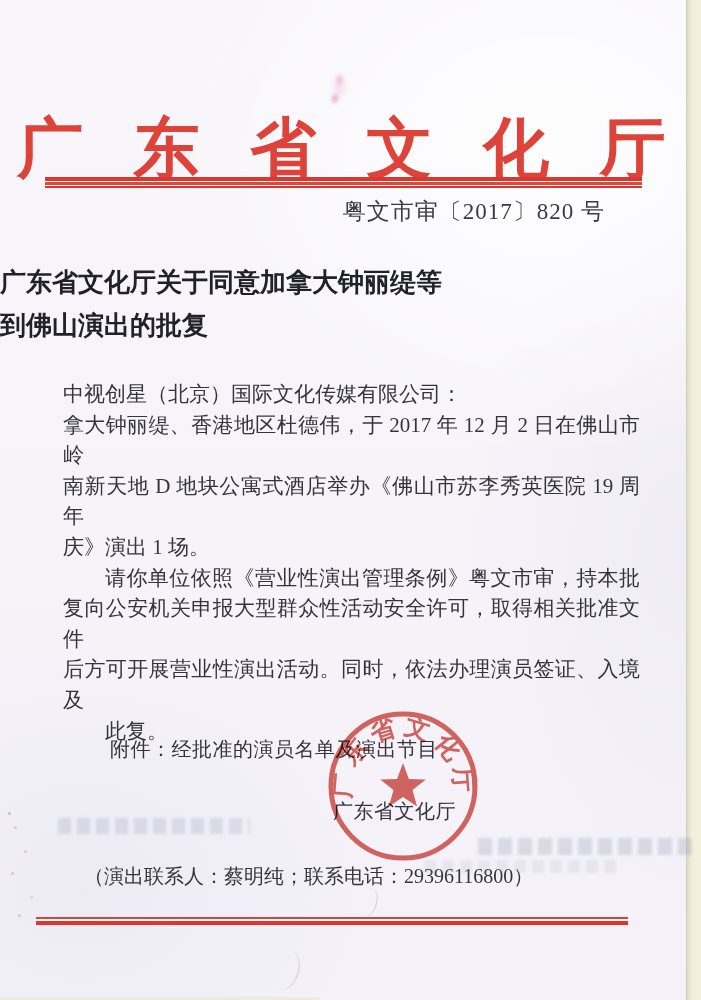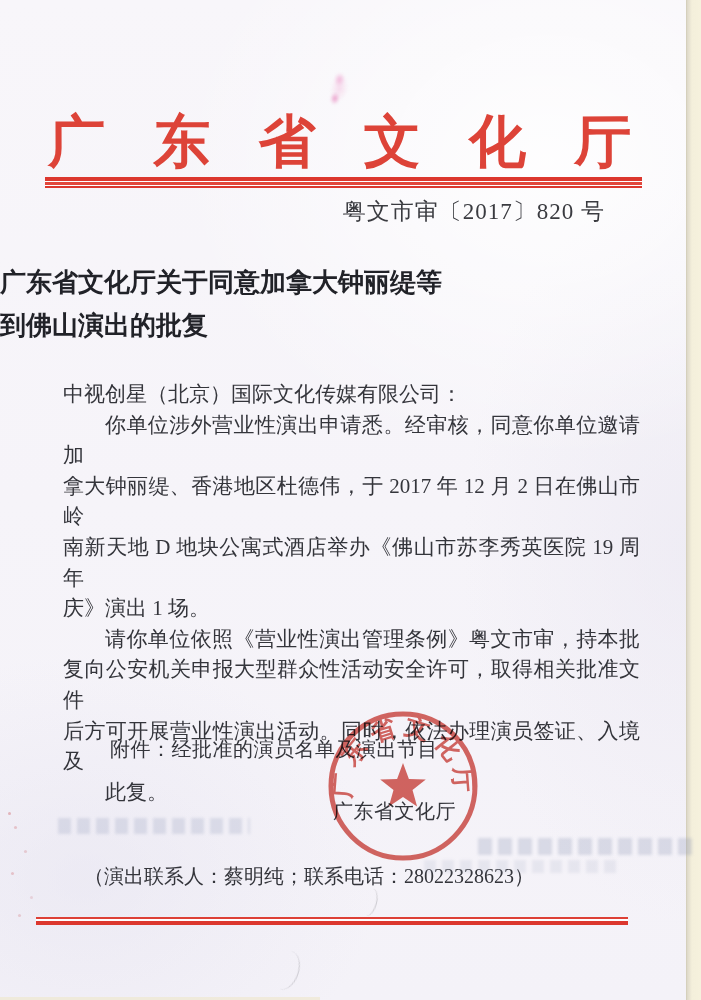--- a/index.html
+++ b/index.html
@@ -15,21 +15,21 @@
       radial-gradient(ellipse 520px 420px at 78% 16%, rgba(255,255,255,.85), transparent 72%),
       radial-gradient(ellipse 300px 500px at 98% 55%, rgba(232,229,240,.5), transparent 75%),
       linear-gradient(#f8f6fa,#f4f2f8);
   }
   .abs{position:absolute;}
   .nowrap{white-space:nowrap;}
 
   
   .agency-name{
     top:104px;left:0;width:662px;text-align:center;
-    font-size:57px;font-weight:bold;letter-spacing:17px;padding-left:17px;
+    font-size:66px;font-weight:bold;letter-spacing:17px;padding-left:17px;
     color:#dd4338;white-space:nowrap;
   }
   .rule-top{
     top:177px;left:45px;width:597px;height:11px;
     background:linear-gradient(
       #dc372e 0px,#dc372e 4px,
       rgba(255,255,255,.95) 4px,rgba(255,255,255,.95) 5.4px,
       #e2473c 5.4px,#e2473c 8px,
       rgba(255,255,255,.95) 8px,rgba(255,255,255,.95) 9.2px,
       #dc372e 9.2px,#dc372e 11px);
@@ -129,34 +129,33 @@
   <div class="abs rule-top"></div>
   <div class="abs doc-number">粤文市审〔2017〕820 号</div>
 
   <div class="abs doc-title">
     <div class="nowrap">广东省文化厅关于同意加拿大钟丽缇等</div>
     <div class="nowrap">到佛山演出的批复</div>
   </div>
 
   <div class="abs body-block">
     <div class="nowrap">中视创星（北京）国际文化传媒有限公司：</div>
-    <div class="jline ind">你单位涉外营业性演出申请悉。经审核，同意你单位邀请加</div>
     <div class="jline">拿大钟丽缇、香港地区杜德伟，于 2017 年 12 月 2 日在佛山市岭</div>
     <div class="jline">南新天地 D 地块公寓式酒店举办《佛山市苏李秀英医院 19 周年</div>
     <div class="nowrap">庆》演出 1 场。</div>
     <div class="jline ind">请你单位依照《营业性演出管理条例》粤文市审，持本批</div>
     <div class="jline">复向公安机关申报大型群众性活动安全许可，取得相关批准文件</div>
     <div class="jline">后方可开展营业性演出活动。同时，依法办理演员签证、入境及</div>
     <div class="nowrap ind">此复。</div>
   </div>
 
   <div class="abs attachment nowrap">附件：经批准的演员名单及演出节目</div>
 
   <div class="abs signature nowrap">广东省文化厅</div>
-  <div class="abs contact nowrap">（演出联系人：蔡明纯；联系电话：28022328623）</div>
+  <div class="abs contact nowrap">（演出联系人：蔡明纯；联系电话：29396116800）</div>
 
   <svg class="abs seal" viewBox="0 0 156 156">
     <circle cx="78" cy="78" r="72" fill="none" stroke="#d0463f" stroke-width="5"></circle>
     <polygon fill="#d0463f" points="78,55 83.9,70.9 100.8,71.6 87.5,82.1 92.1,98.4 78,89 63.9,98.4 68.5,82.1 55.2,71.6 72.1,70.9"></polygon>
     <defs>
       <path id="sealArc" d="M 29.1 96.8 A 52 52 0 1 1 126.9 96.8" fill="none"></path>
     </defs>
     <text font-size="25" letter-spacing="6" fill="#d0463f" font-family="Liberation Serif, DejaVu Serif, serif" font-weight="bold">
       <textPath href="#sealArc" startOffset="50%" text-anchor="middle">广东省文化厅</textPath>
     </text>

